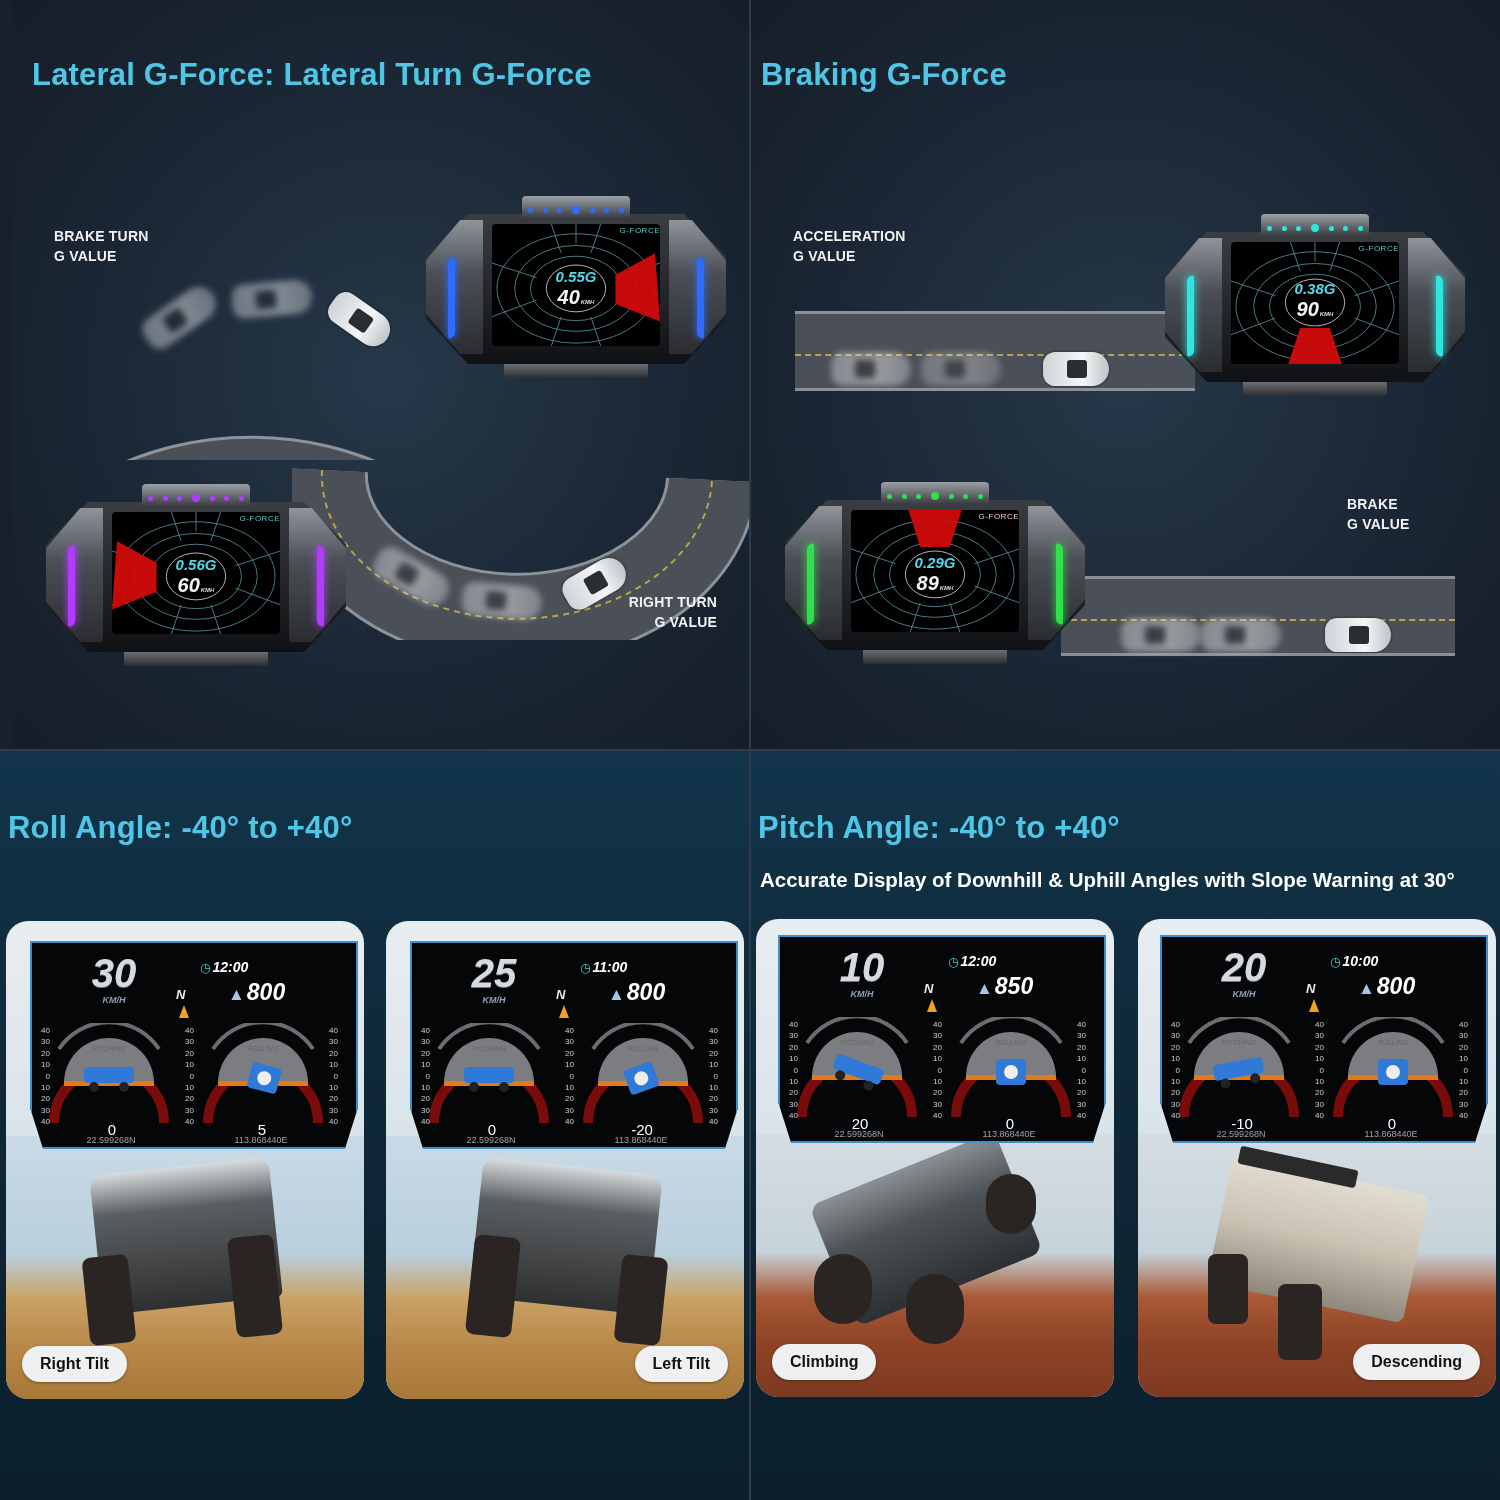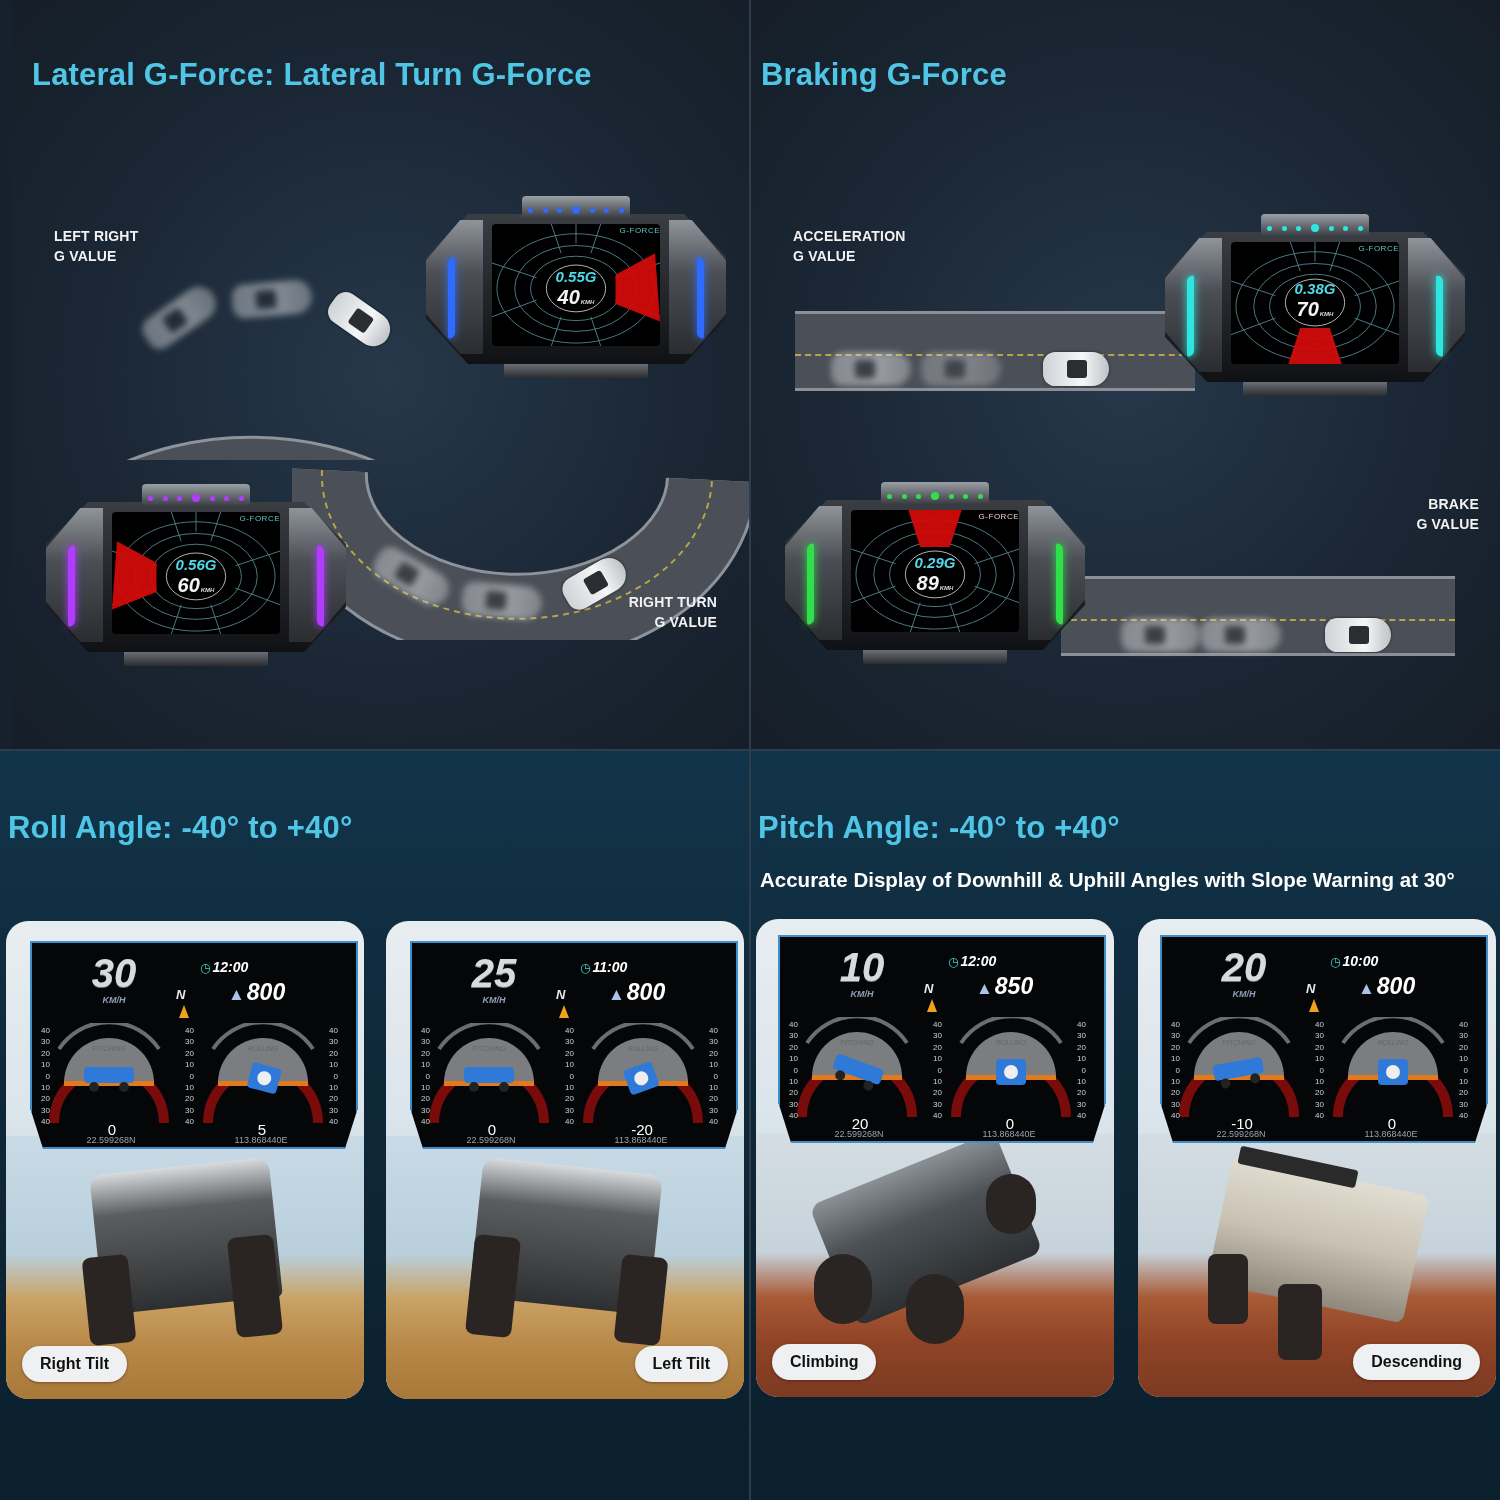--- a/index.html
+++ b/index.html
@@ -66,21 +66,21 @@
 .dash .coord{position:absolute;top:192px;width:110px;text-align:center;color:#9aa3ad;font-size:9px}
 .dash .scale{position:absolute;top:82px;color:#cfd3d6;font-size:8px;line-height:11.4px;text-align:right;width:14px}
 </style>
 </head>
 <body>
 
 <div class="quad q-tl">
   <div class="title" style="left:20px;top:54px">Lateral G-Force: Lateral Turn G-Force</div>
 
   <div class="road-label" style="left:42px;top:226px">
-    <div>LEFT RIGHT</div>
+    <div>BRAKE TURN</div>
     <div>G VALUE</div>
   </div>
 
   <svg style="position:absolute;left:0;top:220px;width:750px;height:240px">
     <path d="M28 380 A 220 165 0 0 1 450 380" fill="none" stroke="#8d939a" stroke-width="92"></path>
     <path d="M28 380 A 220 165 0 0 1 450 380" fill="none" stroke="#4b4f57" stroke-width="86"></path>
     <path d="M28 380 A 220 165 0 0 1 450 380" fill="none" stroke="#b8a54a" stroke-width="2" stroke-dasharray="6 5"></path>
   </svg>
   <div class="car blur" style="left:128px;top:300px;transform:rotate(-35deg)"></div>
   <div class="car blur" style="left:220px;top:282px;transform:rotate(-5deg)"></div>
@@ -231,26 +231,26 @@
             <line x1="0" y1="95" x2="45" y2="78"></line>
             <line x1="170" y1="95" x2="125" y2="78"></line>
           <line x1="60" y1="125" x2="70" y2="95"></line>
             <line x1="110" y1="125" x2="100" y2="95"></line>
         </g>
         <path d="M70 88 L100 88 L112 125 L58 125 Z" fill="#d10b0b" opacity=".95"></path>
         <ellipse cx="85" cy="62" rx="30" ry="24" fill="#000" stroke="#c9c9c9" stroke-width="0.9"></ellipse>
       </svg>
       <div class="gf-label">G-FORCE</div>
       <div class="gval" style="top:38px">0.38G</div>
-      <div class="speed" style="top:56px"><span>70</span><small>KMH</small></div>
+      <div class="speed" style="top:56px"><span>90</span><small>KMH</small></div>
     </div>
     <div class="stand"></div>
   </div>
 
-  <div class="road-label" style="left:624px;top:494px;text-align:right;width:104px">
+  <div class="road-label" style="left:596px;top:494px;width:104px">
     <div>BRAKE</div>
     <div>G VALUE</div>
   </div>
 
   <div class="road-straight" style="left:310px;top:576px;width:394px;height:80px">
       <div class="lane" style="top:40px"></div>
     </div>
   <div class="car blur" style="left:370px;top:618px"></div>
   <div class="car blur" style="left:450px;top:618px"></div>
   <div class="car" style="left:574px;top:618px"></div>

